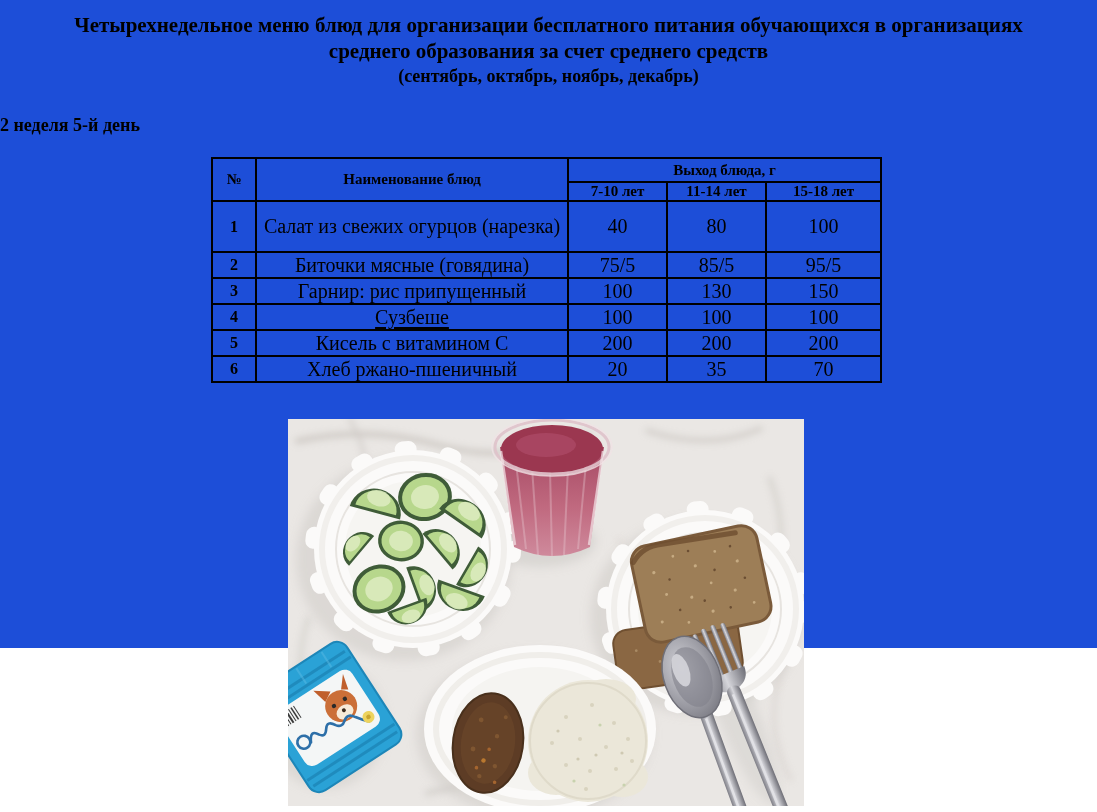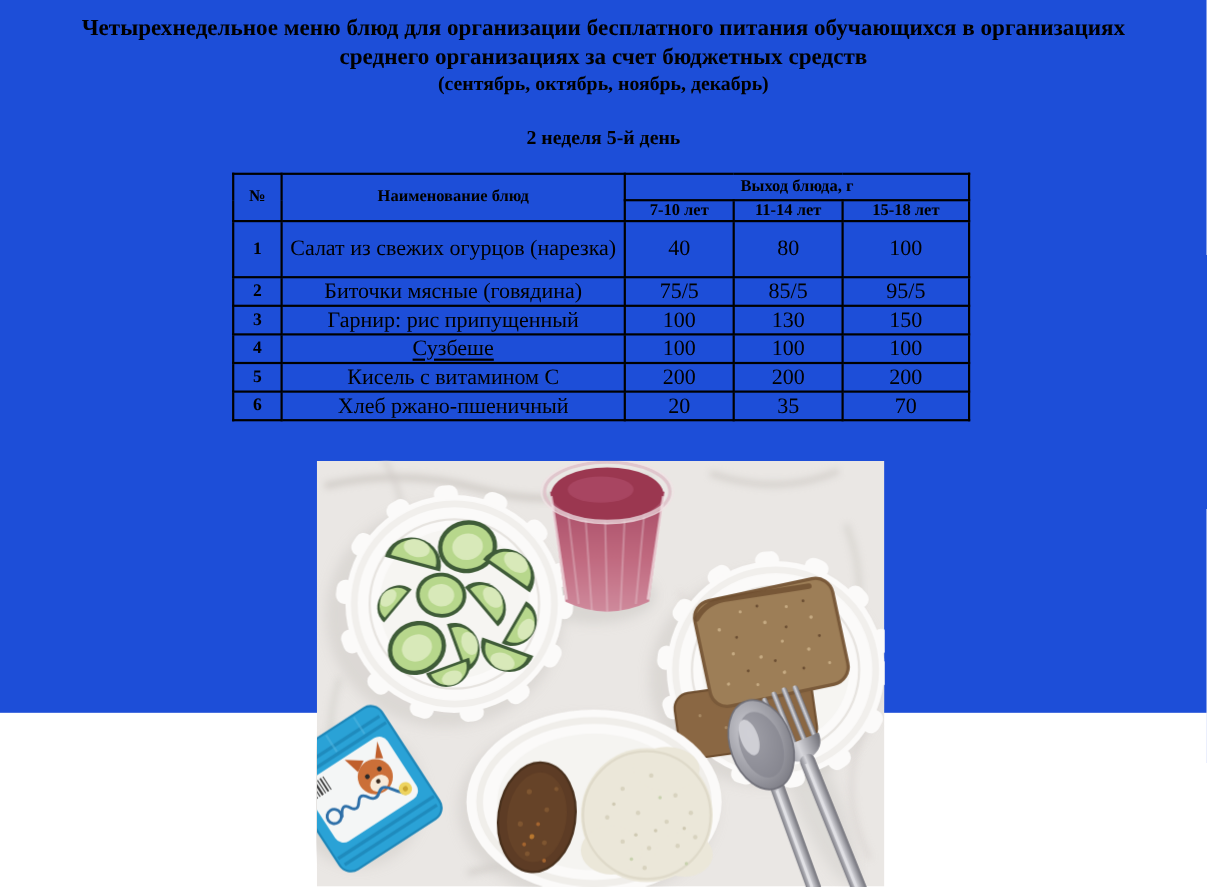--- a/index.html
+++ b/index.html
@@ -2,21 +2,21 @@
 <html><head>
 <meta charset="utf-8">
 <style>
   html,body{margin:0;padding:0;background:#ffffff;}
   body{width:1097px;height:812px;overflow:hidden;font-family:"Liberation Serif",serif;color:#000;}
   .page{position:relative;width:1097px;height:648px;background:#1d4ed8;}
 
   .doc-title{position:absolute;top:12px;left:0;width:100%;text-align:center;font-weight:bold;}
   .title-main{font-size:21px;line-height:26px;}
   .title-sub{font-size:18px;line-height:24px;font-weight:bold;text-align:center;}
-  .week-heading{position:absolute;top:115px;left:0;width:100%;text-align:center;font-size:18px;font-weight:bold;}
+  .week-heading{position:absolute;top:115px;left:0;width:100%;font-size:18px;font-weight:bold;}
 
   table.menu{position:absolute;left:211px;top:157px;width:669px;border-collapse:collapse;table-layout:fixed;}
   table.menu th, table.menu td{border:2px solid #000;text-align:center;vertical-align:middle;padding:0 3px;overflow:hidden;}
   table.menu th{font-size:15px;font-weight:bold;}
   tr.hdr1{height:24px;} tr.hdr2{height:19px;}
   td.c-num{font-size:16px;font-weight:bold;}
   td.c-name, td.c-val{font-size:20px;margin-left:44px;}
   td.c-name{line-height:23px;}
   tr.r-tall{height:51px;} tr.r-std{height:26px;}
   .misspelled{text-decoration-line:underline;text-decoration-style:wavy;text-decoration-color:#e03020;text-decoration-thickness:1px;text-underline-offset:3px;text-decoration:underline;}
@@ -24,21 +24,21 @@
   .photo-wrap{position:absolute;left:288px;top:419px;width:516px;height:387px;}
   .photo-wrap svg{display:block;}
 </style>
 </head>
 <body>
 
 <div class="page">
 
   <div class="doc-title">
     <div class="title-main">Четырехнедельное меню блюд для организации бесплатного питания обучающихся в организациях</div>
-    <div class="title-main">среднего организациях за счет бюджетных средств</div>
+    <div class="title-main">среднего образования за счет среднего средств</div>
     <div class="title-sub">(сентябрь, октябрь, ноябрь, декабрь)</div>
   </div>
 
   <div class="week-heading">2 неделя 5-й день</div>
 
   <table class="menu">
     <colgroup>
       <col style="width:44px">
         <col style="width:312px">
         <col style="width:99px">

